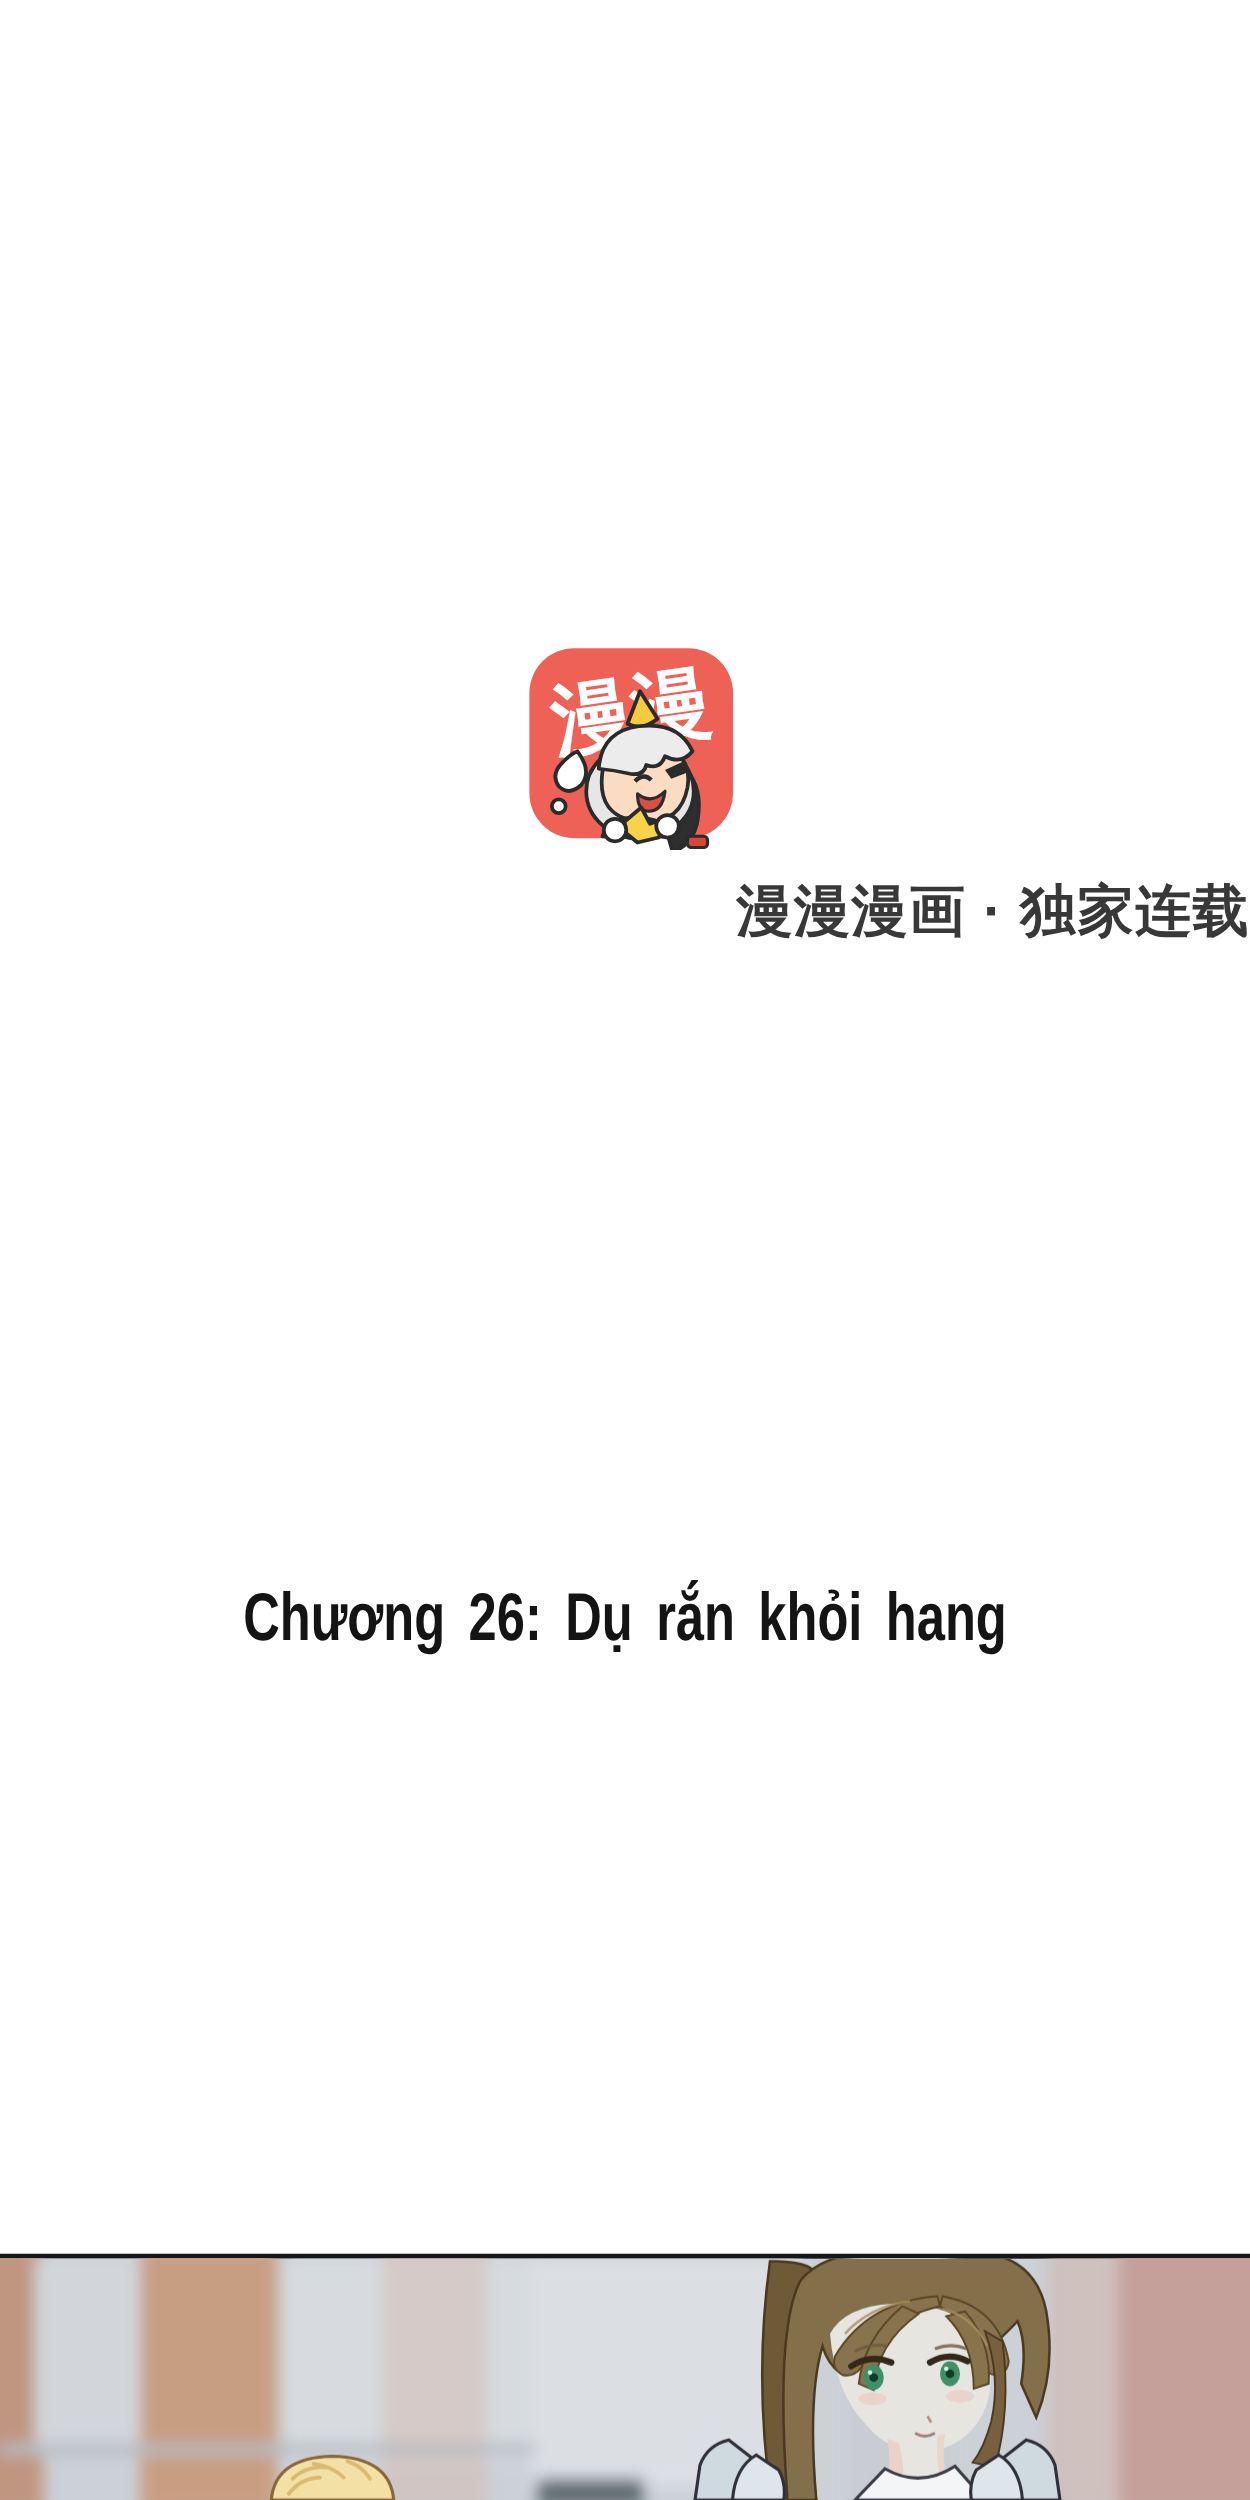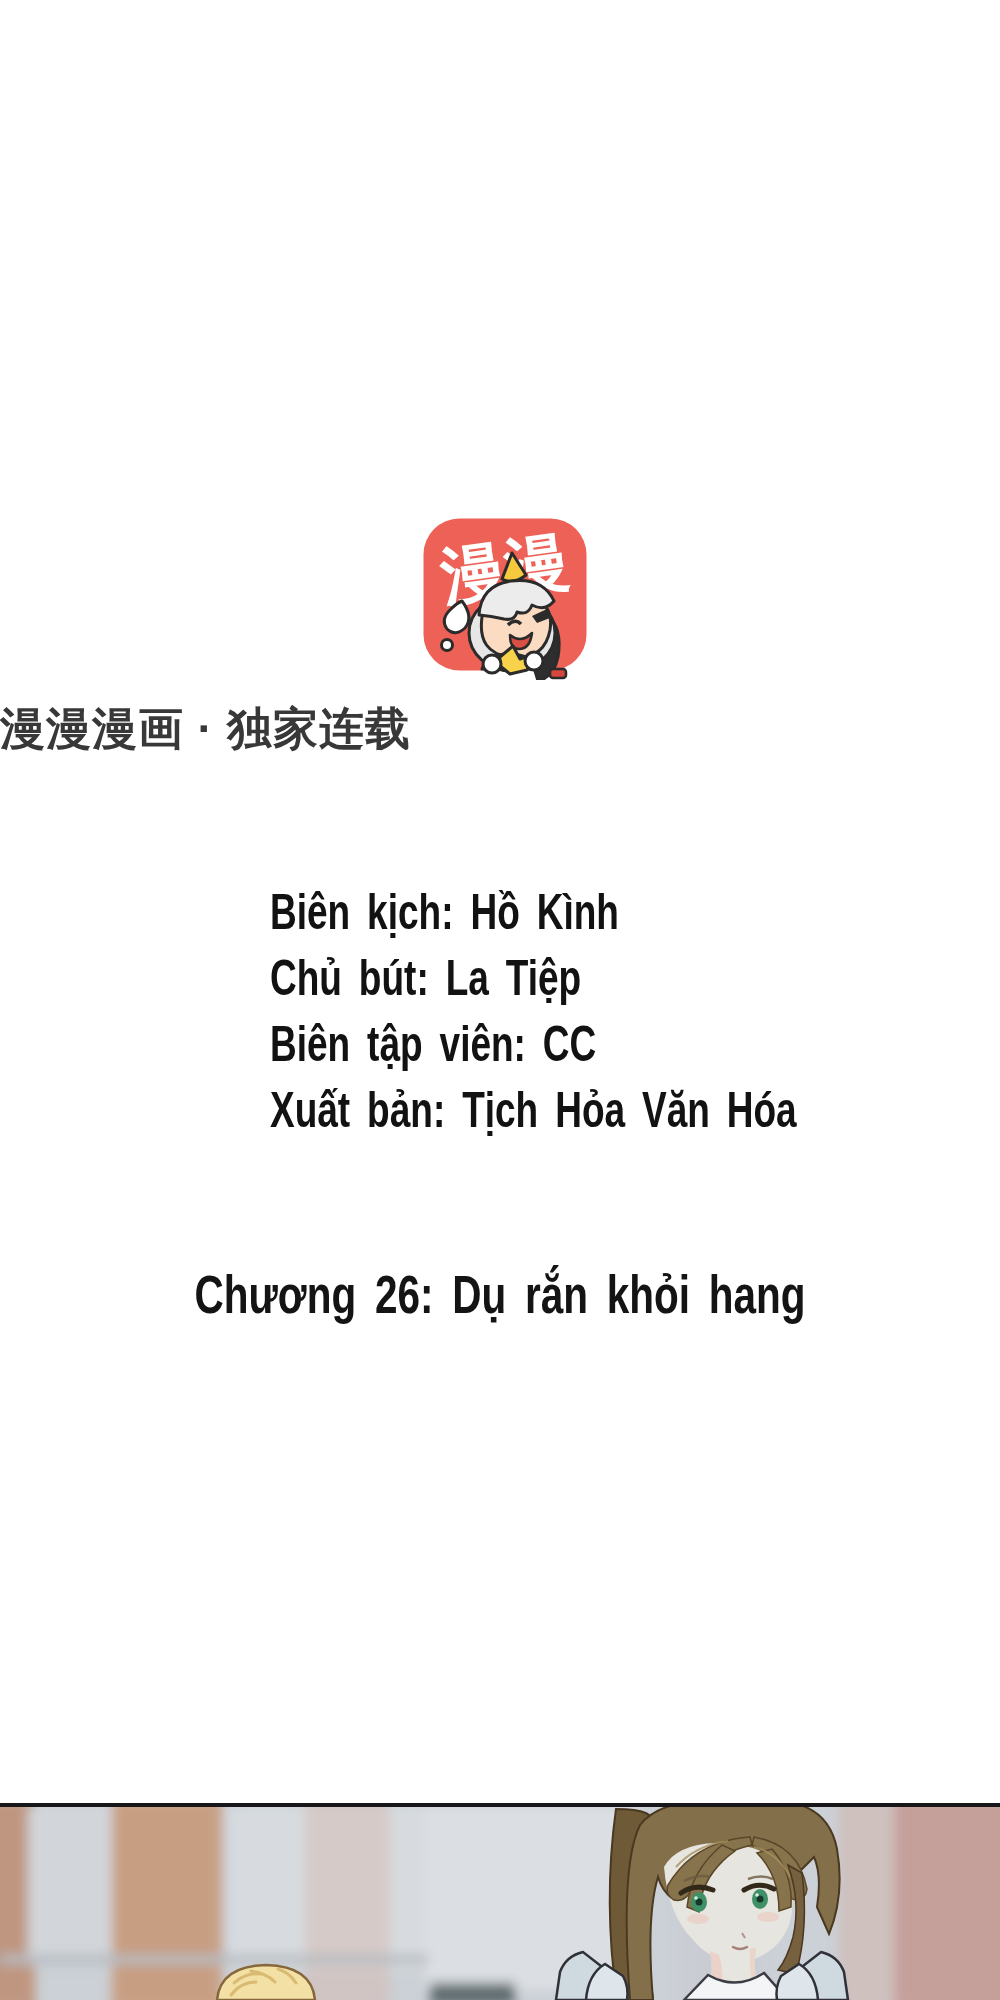--- a/index.html
+++ b/index.html
@@ -4,21 +4,21 @@
 <style>
   html,body{margin:0;padding:0;background:#ffffff;}
   .page{
     position:relative;width:1000px;height:2000px;background:#ffffff;
     overflow:hidden;font-family:"Liberation Sans","DejaVu Sans",sans-serif;
   }
   
   .logo{position:absolute;left:422px;top:517px;width:166px;height:163px;}
   .tagline{
     position:absolute;left:0;top:704px;width:1000px;height:50px;
-    text-align:left;font-size:45px;line-height:50px;font-weight:700;
+    text-align:right;font-size:45px;line-height:50px;font-weight:700;
     color:#383838;letter-spacing:1px;white-space:nowrap;
   }
   
   .credits{position:absolute;left:270px;top:879px;}
   .credit-line{
     height:66px;display:flex;align-items:center;white-space:nowrap;
     font-size:50px;font-weight:700;color:#121212;word-spacing:9px;
     transform:scaleX(0.74);transform-origin:left center;letter-spacing:0px;
   }
   
@@ -69,26 +69,20 @@
 
         <path d="M78,140 l13,-11 l7,13 l14,-5 l-7,16 l-17,4 l-11,-9 z" fill="#f7d24a"></path>
 
         <circle cx="70" cy="147" r="9" fill="#ffffff"></circle>
         <circle cx="112" cy="144" r="9" fill="#ffffff"></circle>
       </g>
     </svg>
     <div class="tagline">漫漫漫画 · 独家连载</div>
   </div>
 
-  <div class="credits">
-    <div class="credit-line">Biên kịch: Hồ Kình</div>
-    <div class="credit-line">Chủ bút: La Tiệp</div>
-    <div class="credit-line">Biên tập viên: CC</div>
-    <div class="credit-line">Xuất bản: Tịch Hỏa Văn Hóa</div>
-  </div>
 
   <div class="chapter-title">Chương 26: Dụ rắn khỏi hang</div>
 
   <div class="panel">
     <svg viewBox="0 0 1000 193" preserveAspectRatio="none" aria-hidden="true">
       <defs>
         <filter id="bgblur" x="-10%" y="-10%" width="120%" height="120%">
           <feGaussianBlur stdDeviation="6"></feGaussianBlur>
         </filter>
       </defs>

